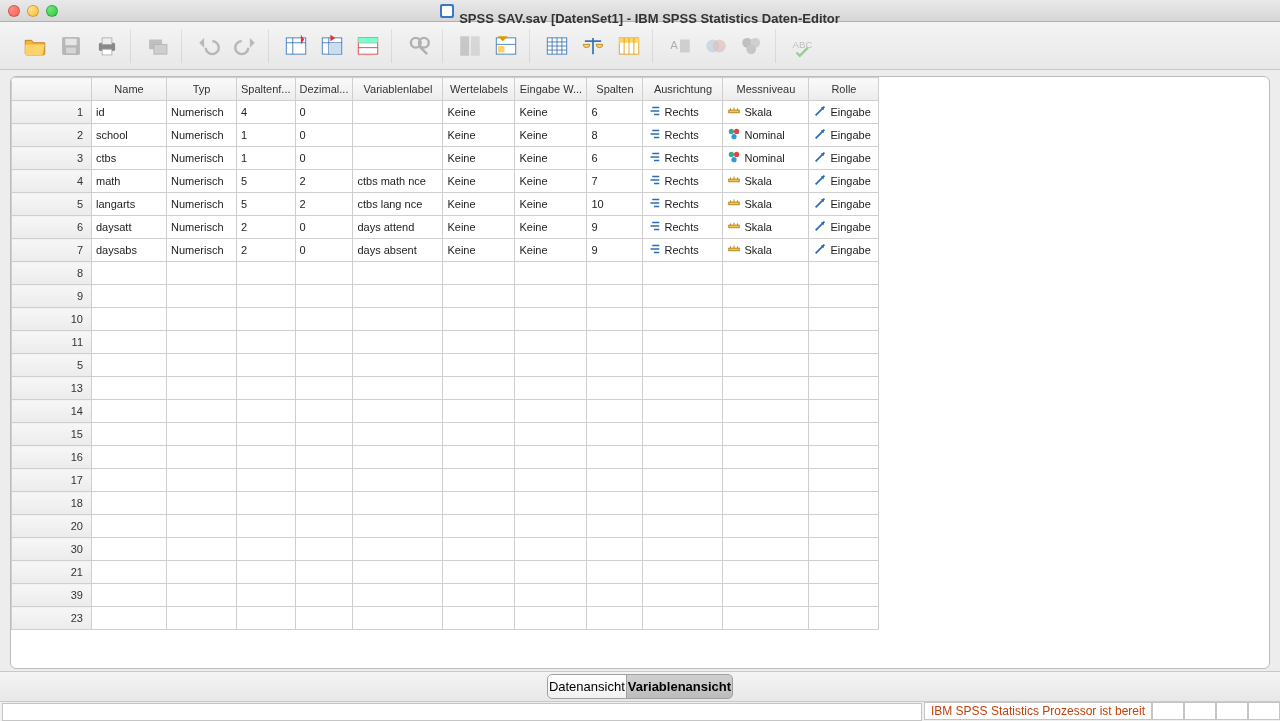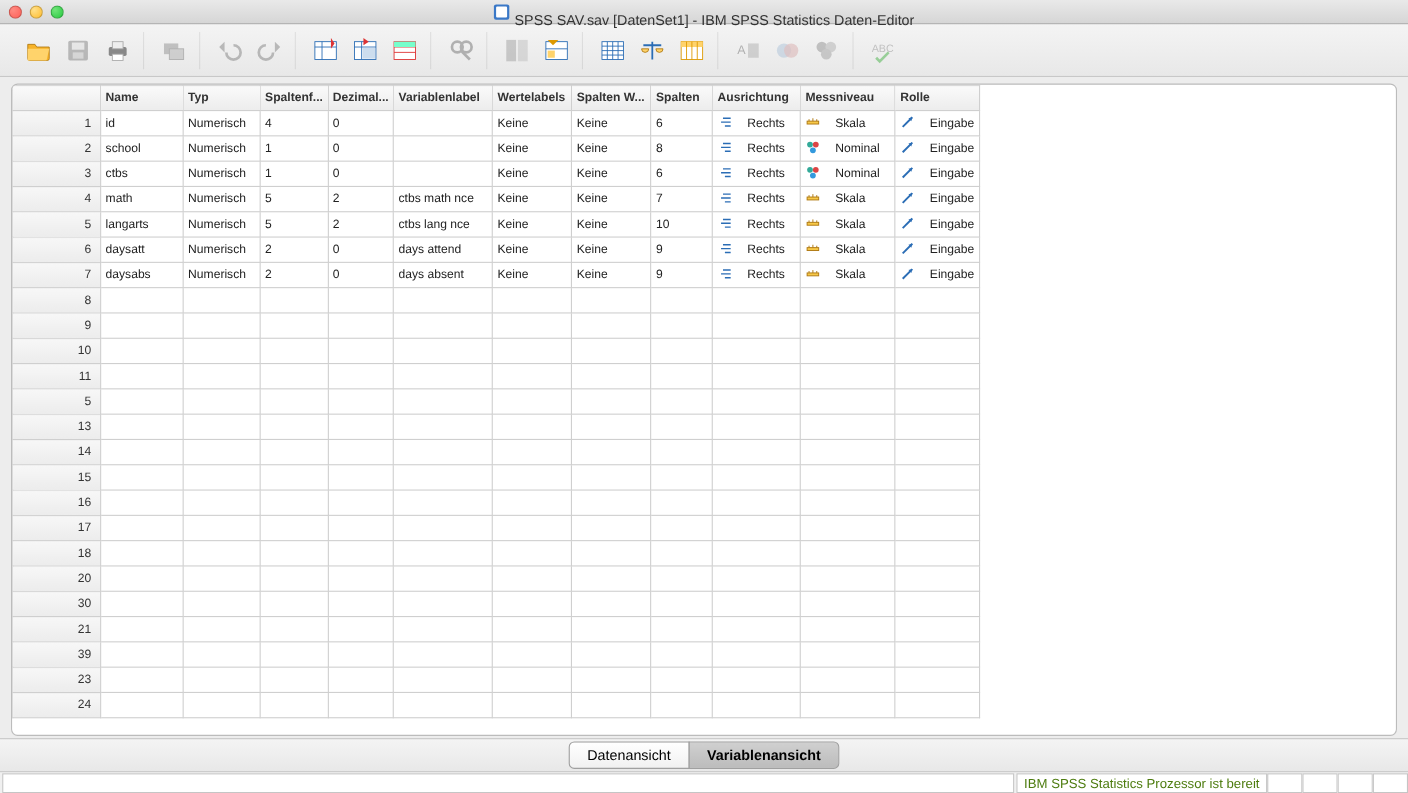--- a/index.html
+++ b/index.html
@@ -29,21 +29,21 @@
   .tl.green { background: radial-gradient(circle at 30% 30%, #72e57a, #28c940); }
   .title-center {
     position: absolute;
     left: 0; right: 0;
     display: flex;
     justify-content: center;
     align-items: center;
     gap: 5px;
     pointer-events: none;
   }
-  .title-center span { font-size: 13px; color: #333; font-weight: 400; margin-top: 16px; }
+  .title-center span { font-size: 13px; color: #333; font-weight: 700; margin-top: 16px; }
   .app-icon { width: 14px; height: 14px; background:#3a78c7; border-radius:2px; position:relative; }
   .app-icon::after { content:""; position:absolute; inset:2px; background:#fff; border-radius:1px; }
 
   
   .toolbar {
     height: 48px;
     background: linear-gradient(#f4f4f4, #e8e8e8);
     border-bottom: 1px solid #c8c8c8;
     display: flex;
     align-items: center;
@@ -75,71 +75,70 @@
     height: 23px;
     font-size: 11px;
     padding: 0 4px;
     text-align: left;
     color: #222;
     white-space: nowrap;
     overflow: hidden;
   }
   thead th {
     background: linear-gradient(#fafafa,#ececec);
-    font-weight: bold;
-    text-align: left;
+    font-weight: normal;
+    text-align: center;
     color: #333;
     position: sticky;
     top: 0;
     z-index: 2;
   }
   tbody th.rownum {
     background: linear-gradient(#f7f7f7,#ececec);
     text-align: right;
     padding-right: 8px;
     color: #333;
     font-weight: normal;
     position: sticky;
     left:0;
     z-index:1;
   }
   thead th.corner { position:sticky; left:0; z-index:3; background: linear-gradient(#fafafa,#ececec);}
-  .cell-inline { display:flex; align-items:center; gap:13px; }
+  .cell-inline { display:flex; align-items:center; gap:3px; }
   .mini-icon { width:14px; height:14px; flex-shrink:0; }
 
   
   .tabs {
     height:30px;
     background: linear-gradient(#f4f4f4,#e8e8e8);
     border-top:1px solid #c8c8c8;
     display:flex;
     justify-content:center;
     align-items:center;
     gap:0;
   }
   .tab {
     font-size:13px;
-    padding:4px 16px;
+    padding:4px 1px;
     border:1px solid #a0a0a0;
     background: linear-gradient(#ffffff,#f1f1f1);
     cursor:pointer;
   }
   .tab:first-child{border-radius:5px 0 0 5px;}
   .tab:last-child{border-radius:0 5px 5px 0; margin-left:-1px;}
   .tab.active { background: linear-gradient(#d0d0d0,#bcbcbc); font-weight:bold; }
 
   
   .statusbar {
     height:20px;
     border-top:1px solid #c8c8c8;
     background:#f0f0f0;
     display:flex;
-    align-items:center;
     font-size:12px;
-    color:#4d7c0f;
+    color:#c2410c;
   }
   .status-left { flex:1; border:1px solid #c5c5c5; height:18px; margin:1px 2px; background:#fff; }
   .status-msg { border:1px solid #c5c5c5; height:18px; padding:0 6px; display:flex; align-items:center; background:#fff; }
   .status-box { border:1px solid #c5c5c5; height:18px; width:32px; background:#fff; }
 </style>
 </head>
 <body>
 
 <div class="titlebar">
   <div class="traffic-lights">
@@ -335,21 +334,21 @@
         </colgroup>
         <thead>
           <tr>
             <th class="corner"></th>
             <th>Name</th>
             <th>Typ</th>
             <th>Spaltenf...</th>
             <th>Dezimal...</th>
             <th>Variablenlabel</th>
             <th>Wertelabels</th>
-            <th>Spalten W...</th>
+            <th>Eingabe W...</th>
             <th>Spalten</th>
             <th>Ausrichtung</th>
             <th>Messniveau</th>
             <th>Rolle</th>
           </tr>
         </thead>
         <tbody id="grid-body">
             <tr>
               <th class="rownum">1</th>
               <td>id</td>
@@ -864,34 +863,20 @@
               <td></td>
               <td></td>
               <td></td>
               <td></td>
               <td></td>
               <td></td>
               <td></td>
             </tr>
             <tr>
               <th class="rownum">23</th>
-              <td></td>
-              <td></td>
-              <td></td>
-              <td></td>
-              <td></td>
-              <td></td>
-              <td></td>
-              <td></td>
-              <td></td>
-              <td></td>
-              <td></td>
-            </tr>
-            <tr>
-              <th class="rownum">24</th>
               <td></td>
               <td></td>
               <td></td>
               <td></td>
               <td></td>
               <td></td>
               <td></td>
               <td></td>
               <td></td>
               <td></td>

